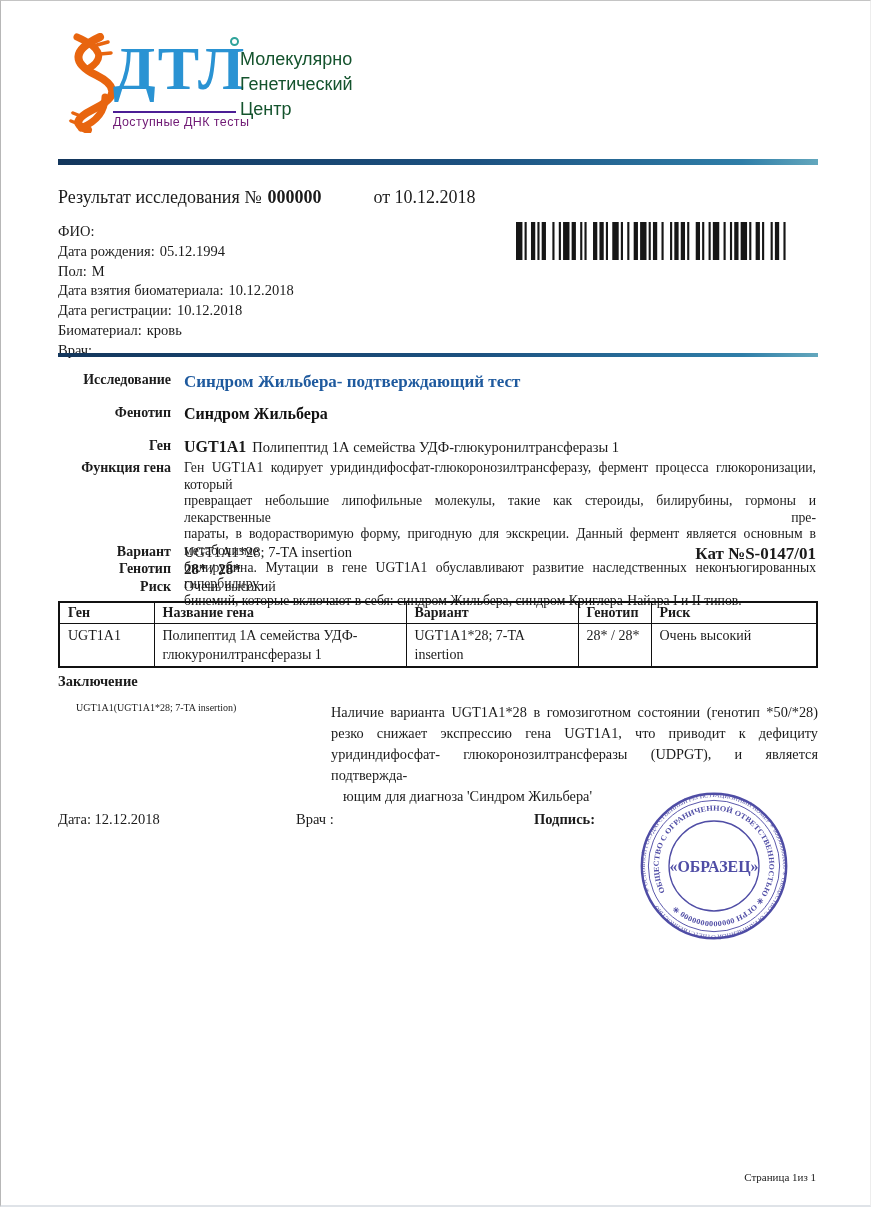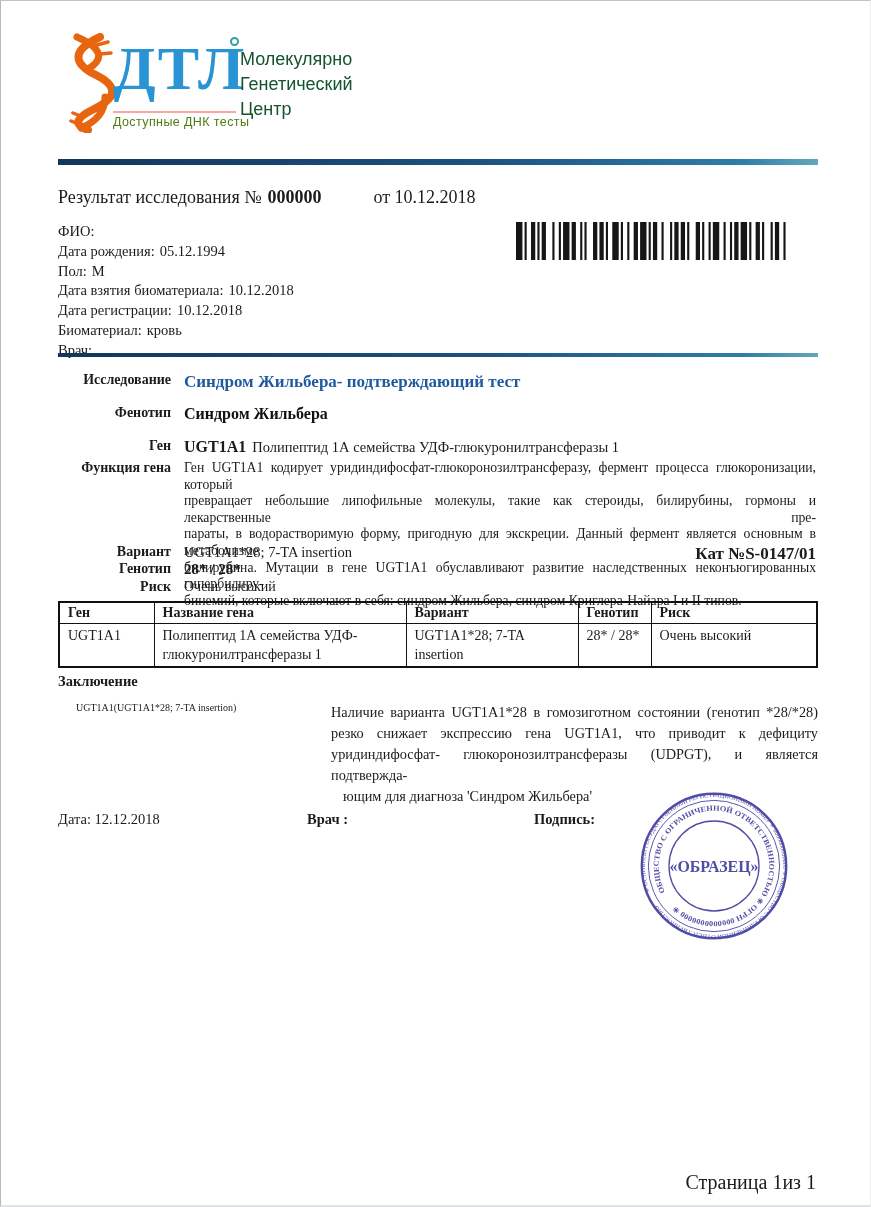--- a/index.html
+++ b/index.html
@@ -11,23 +11,23 @@
     border-right:1px solid #ededed; border-bottom:2px solid #dfe3e8;
     overflow:hidden;
   }
   
   .logo { position:absolute; left:57px; top:28px; width:400px; height:110px; }
   .helix { position:absolute; left:6px; top:4px; width:52px; height:100px; }
   .dtl { position:absolute; left:55px; top:8px; font-family:Liberation Serif, serif;
          font-weight:bold; font-size:62px; line-height:62px; color:#2a93d3; letter-spacing:2px; }
   .tm-circle { position:absolute; left:172px; top:8px; width:9px; height:9px;
                border:2px solid #2fa39a; border-radius:50%; }
-  .tagline { position:absolute; left:55px; top:82px; width:123px; border-top:2px solid #fca5a5;
+  .tagline { position:absolute; left:55px; top:82px; width:123px; border-top:2px solid #4c1d95;
              padding-top:2px; font-family:"Liberation Sans",sans-serif; font-size:12.5px;
-             color:#4d7c0f; letter-spacing:0.4px; white-space:nowrap; }
+             color:#701a75; letter-spacing:0.4px; white-space:nowrap; }
   .center-name { position:absolute; left:182px; top:18px; font-family:"Liberation Sans",sans-serif;
                  font-size:18px; line-height:25px; color:#14532d; }
   
   .rule1 { position:absolute; left:57px; top:158px; width:760px; height:6px;
            background:linear-gradient(90deg,#13365c,#1c5180 55%,#2f7ea8 90%,#63a7bd); }
   .rule2 { position:absolute; left:57px; top:352px; width:760px; height:4px;
            background:linear-gradient(90deg,#13365c,#1c5180 55%,#2f7ea8 90%,#63a7bd); }
   
   .doc-title { position:absolute; left:57px; top:186px; font-size:18px; }
   .doc-title .num { font-weight:bold; margin-left:6px; }
@@ -67,26 +67,26 @@
   .cell-justify { text-align:justify; }
   
   .concl-head { position:absolute; left:57px; top:672px; font-weight:bold; font-size:14.5px; }
   .concl-item { position:absolute; left:75px; top:701px; font-size:10px; }
   .concl-text { position:absolute; left:330px; top:701px; width:487px; font-size:14.3px; line-height:21px; }
   .concl-line { text-align:justify; text-align-last:justify; }
   .concl-line.last { text-align-last:left;margin-left:12px; }
   
   .sig-row { position:absolute; left:57px; top:810px; width:758px; font-size:14.5px; }
   .sig-date { position:absolute; left:0; }
-  .sig-doctor { position:absolute; left:249px; font-weight:bold; }
+  .sig-doctor { position:absolute; left:238px; font-weight:normal; }
   .sig-sign { position:absolute; left:476px; font-weight:bold; }
   
   .stamp { position:absolute; left:628px; top:790px; width:170px; height:150px; opacity:0.92; }
   
-  .footer { position:absolute; right:54px; top:1170px; font-size:20px; }
+  .footer { position:absolute; right:54px; top:1170px; font-size:11px; }
 </style>
 </head>
 <body>
 
 <div class="page">
 
   <div class="logo">
     <svg class="helix" viewBox="0 0 52 100">
       <g fill="none" stroke="#e8650f" stroke-linecap="round">
         <path d="M36 4 C8 17 8 30 32 42 C54 53 54 64 30 76 C10 86 10 92 24 97" stroke-width="8"></path>
@@ -237,21 +237,21 @@
         <td>UGT1A1*28; 7-TA insertion</td>
         <td>28* / 28*</td>
         <td>Очень высокий</td>
       </tr>
     </tbody>
   </table>
 
   <div class="concl-head">Заключение</div>
   <div class="concl-item">UGT1A1(UGT1A1*28; 7-TA insertion)</div>
   <div class="concl-text">
-    <div class="concl-line">Наличие варианта UGT1A1*28 в гомозиготном состоянии (генотип *28/*28)</div>
+    <div class="concl-line">Наличие варианта UGT1A1*28 в гомозиготном состоянии (генотип *50/*28)</div>
     <div class="concl-line">резко снижает экспрессию гена UGT1A1, что приводит к дефициту</div>
     <div class="concl-line">уридиндифосфат- глюкоронозилтрансферазы (UDPGT), и является подтвержда-</div>
     <div class="concl-line last">ющим для диагноза 'Синдром Жильбера'</div>
   </div>
 
   <div class="sig-row">
     <div class="sig-date">
       <span>Дата:</span>
       <span>12.12.2018</span>
     </div>

